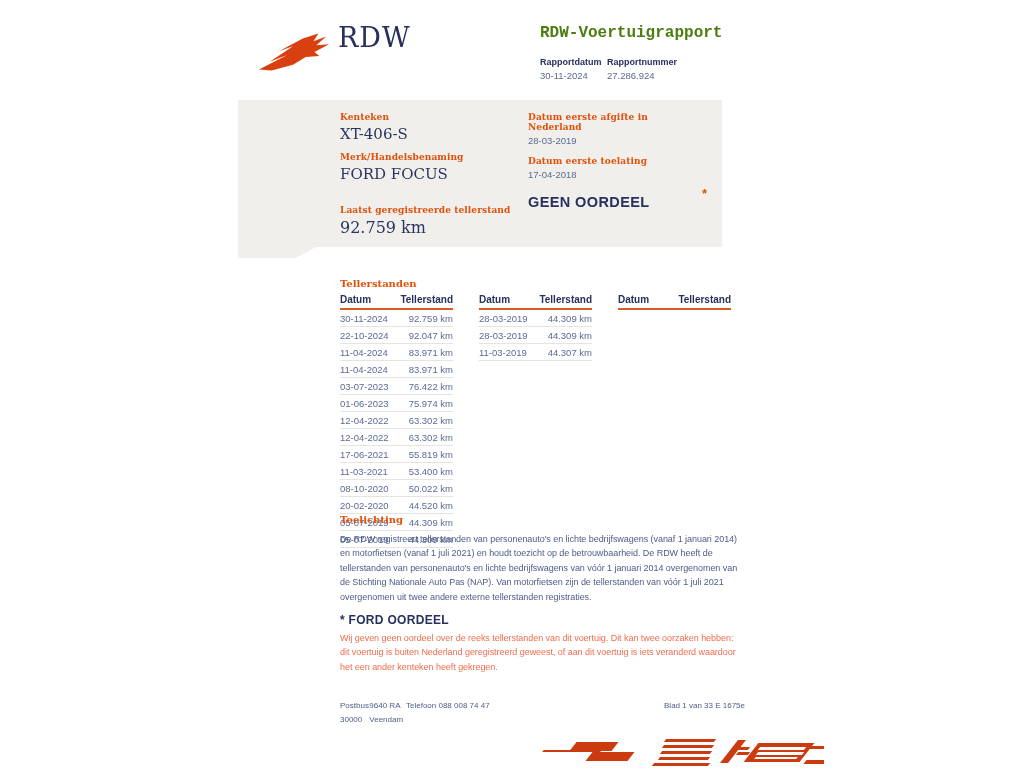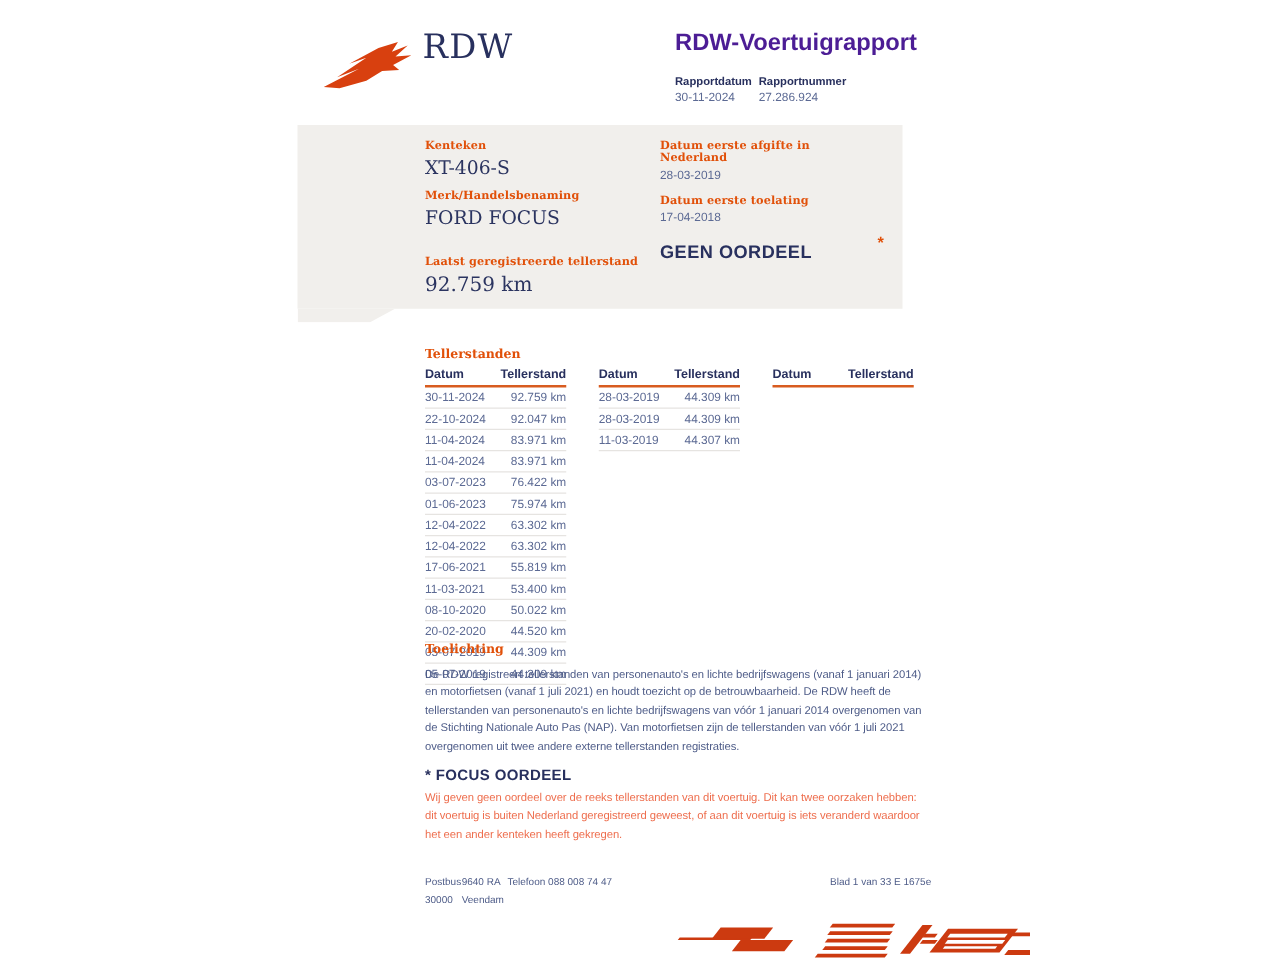--- a/index.html
+++ b/index.html
@@ -9,22 +9,22 @@
   }
   
   .logo-wrap{position:absolute;left:258px;top:24px;display:flex;align-items:flex-start;}
   .bird{width:74px;height:42px;margin-top:8px;}
   .logo-text{
     font-family:"DejaVu Serif",serif;font-size:27px;color:#28305E;
     letter-spacing:1px;margin-left:6px;line-height:1;
   }
   .head-right{position:absolute;left:540px;top:25px;width:260px;}
   .report-title{
-    margin:0;font-family:Liberation Sans, sans-serif;font-weight:bold;
-    font-size:19px;color:#4c1d95;line-height:1.1;
+    margin:0;font-family:Liberation Mono, monospace;font-weight:bold;
+    font-size:16px;color:#4d7c0f;line-height:1.1;
   }
   .meta{display:flex;margin-top:14px;}
   .meta-col{display:flex;flex-direction:column;}
   .meta-col.first{width:67px;}
   .meta-label{font-size:9px;font-weight:bold;color:#28305E;margin-bottom:3px;}
   .meta-value{font-size:9.5px;color:#5C6A94;}
   
   .summary-box{
     position:absolute;left:238px;top:100px;width:484px;height:147px;
     background:#F1EFEC;
@@ -219,21 +219,21 @@
           <span>Tellerstand</span>
         </div>
         <div></div>
       </div>
     </div>
   </div>
 
   <div class="toelichting">
     <div class="section-title">Toelichting</div>
     <div class="toel-body">De RDW registreert tellerstanden van personenauto's en lichte bedrijfswagens (vanaf 1 januari 2014) en motorfietsen (vanaf 1 juli 2021) en houdt toezicht op de betrouwbaarheid. De RDW heeft de tellerstanden van personenauto's en lichte bedrijfswagens van vóór 1 januari 2014 overgenomen van de Stichting Nationale Auto Pas (NAP). Van motorfietsen zijn de tellerstanden van vóór 1 juli 2021 overgenomen uit twee andere externe tellerstanden registraties.</div>
-    <div class="oordeel-note-title">* FOCUS OORDEEL</div>
+    <div class="oordeel-note-title">* FORD OORDEEL</div>
     <div class="oordeel-note-body">Wij geven geen oordeel over de reeks tellerstanden van dit voertuig. Dit kan twee oorzaken hebben: dit voertuig is buiten Nederland geregistreerd geweest, of aan dit voertuig is iets veranderd waardoor het een ander kenteken heeft gekregen.</div>
   </div>
 
   <div class="footer">
     <div class="foot-col c1">
       <span>Postbus 30000</span>
       <span>9640 RA Veendam</span>
     </div>
     <div class="foot-col c2">
       <span>Telefoon 088 008 74 47</span>

